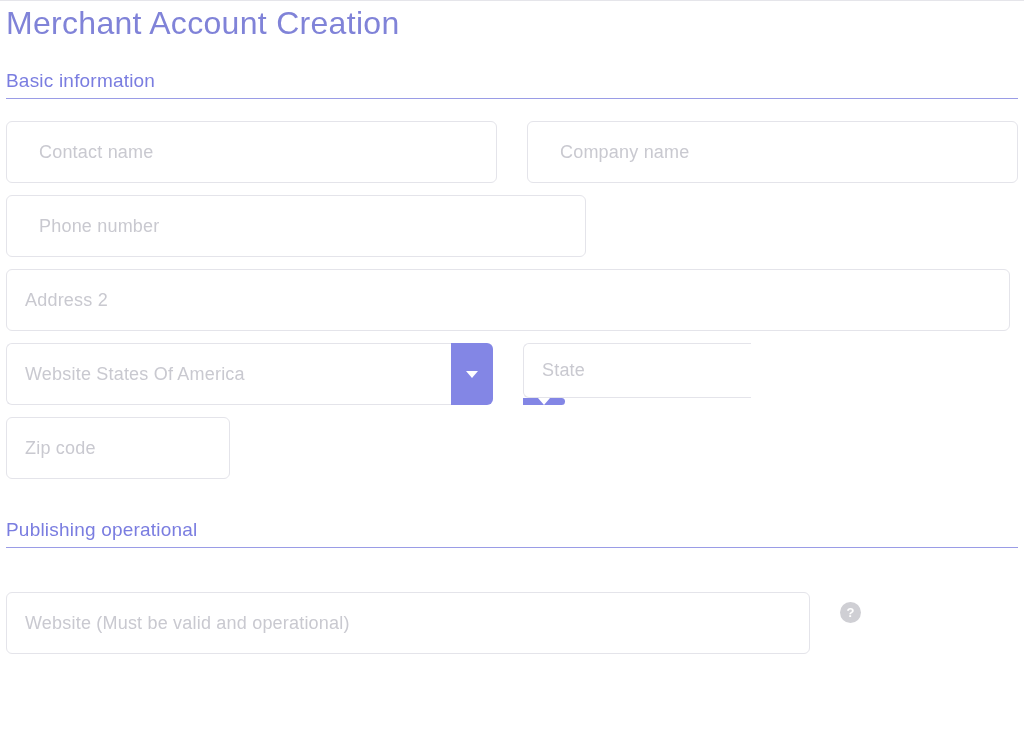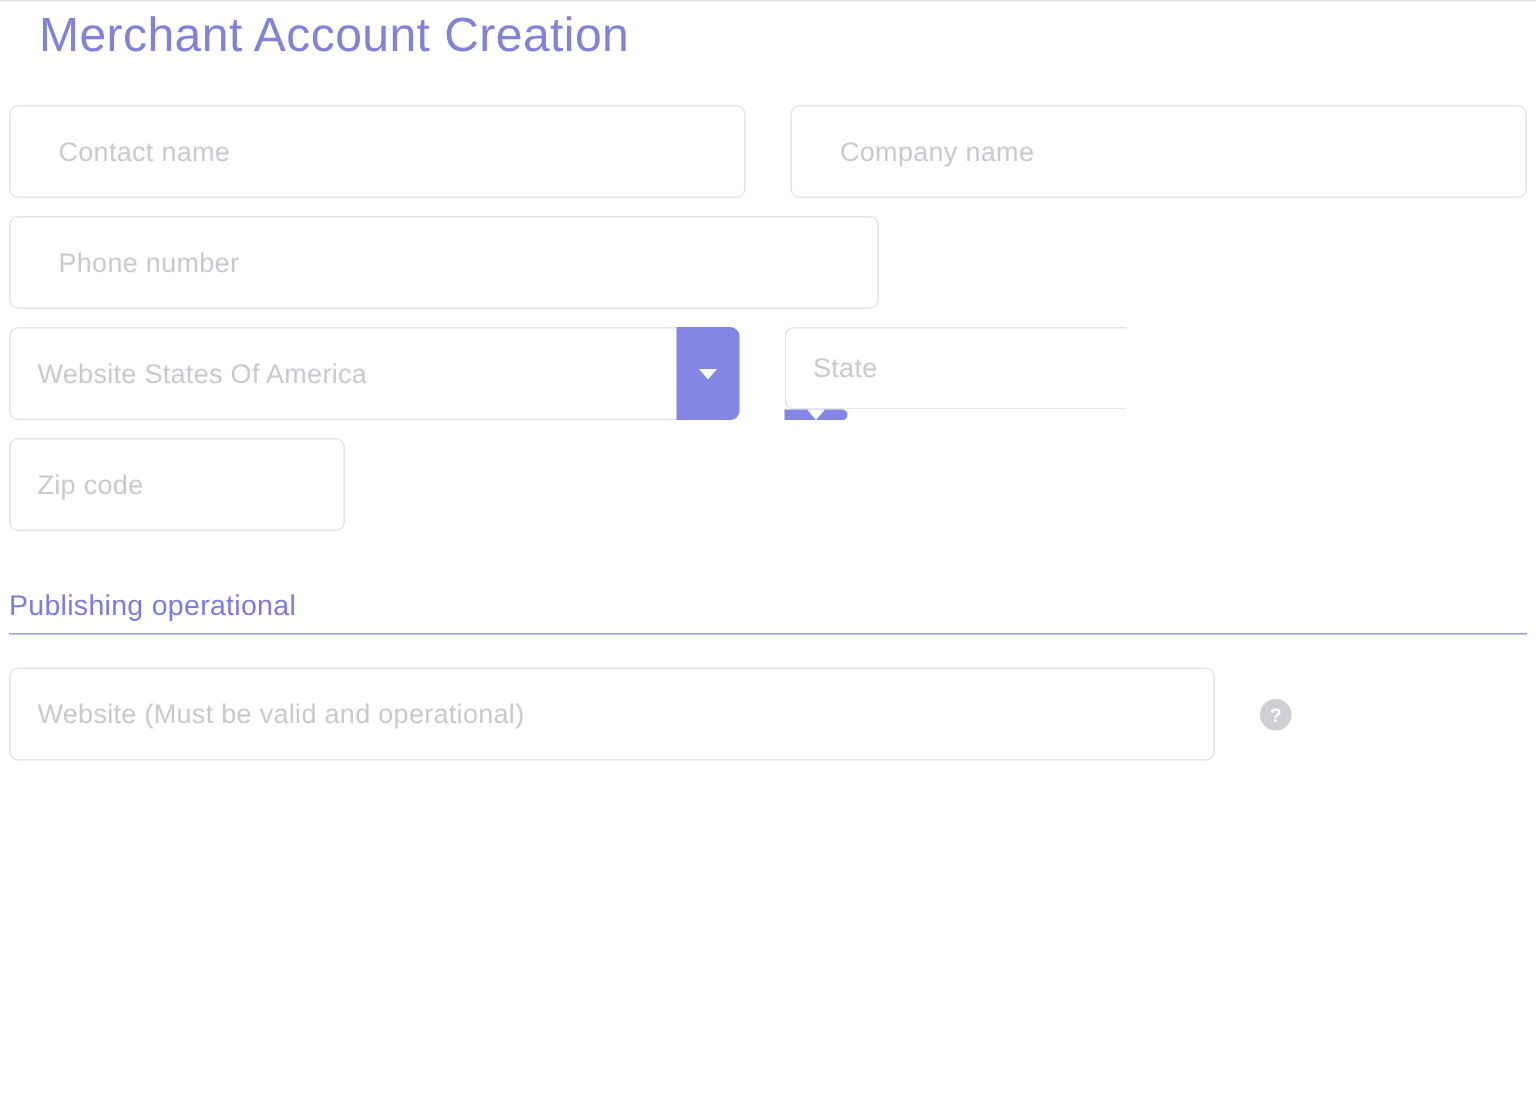--- a/index.html
+++ b/index.html
@@ -19,21 +19,20 @@
       border-top: 1px solid #e5e5ea;
       padding: 0px 6px 0px 6px;
     }
     .page-title {
       font-size: 32px;
       font-weight: 400;
       color: #8083d8;
       margin-top: 4px;
       margin-bottom: 28px;
       letter-spacing: 0.3px;
-      margin-left: 20px;
     }
     .section-title {
       font-size: 19px;
       font-weight: 400;
       color: #7a7de0;
       padding-bottom: 6px;
       border-bottom: 1px solid #9a9ce6;
       margin-bottom: 22px;
       letter-spacing: 0.2px;
     }
@@ -113,20 +112,21 @@
       border-top: 7px solid #ffffff;
     }
     .city-input {
       width: 487px;
     }
     .zip-input {
       width: 224px;
     }
     .website-input {
       width: 804px;
+      margin-top: 22px;
     }
     .help-badge {
       width: 21px;
       height: 21px;
       border-radius: 50%;
       background: #cfcfd4;
       color: #ffffff;
       font-size: 13px;
       font-weight: 600;
       display: flex;
@@ -139,31 +139,35 @@
     .section-gap {
       margin-top: 40px;
     }
   </style>
 </head>
 <body>
 
 <div class="container">
   <h1 class="page-title">Merchant Account Creation</h1>
 
+  <div class="section-title">Basic information</div>
 
   <div class="form-row">
     <input class="input half" type="text" placeholder="Contact name" style="">
     <input class="input half" type="text" placeholder="Company name" style="">
   </div>
 
   <div class="form-row">
     <input class="input half" type="text" placeholder="Phone number" style="">
   </div>
 
 
+  <div class="form-row">
+    <input class="input full" type="text" placeholder="Address 2" style="">
+  </div>
 
   <div class="form-row">
     <div class="country-wrap">
       <div class="select-text">Website States Of America</div>
       <div class="select-caret">
         <div class="caret-down"></div>
       </div>
     </div>
     <div class="state-wrap">
       <div class="select-text">State</div>

